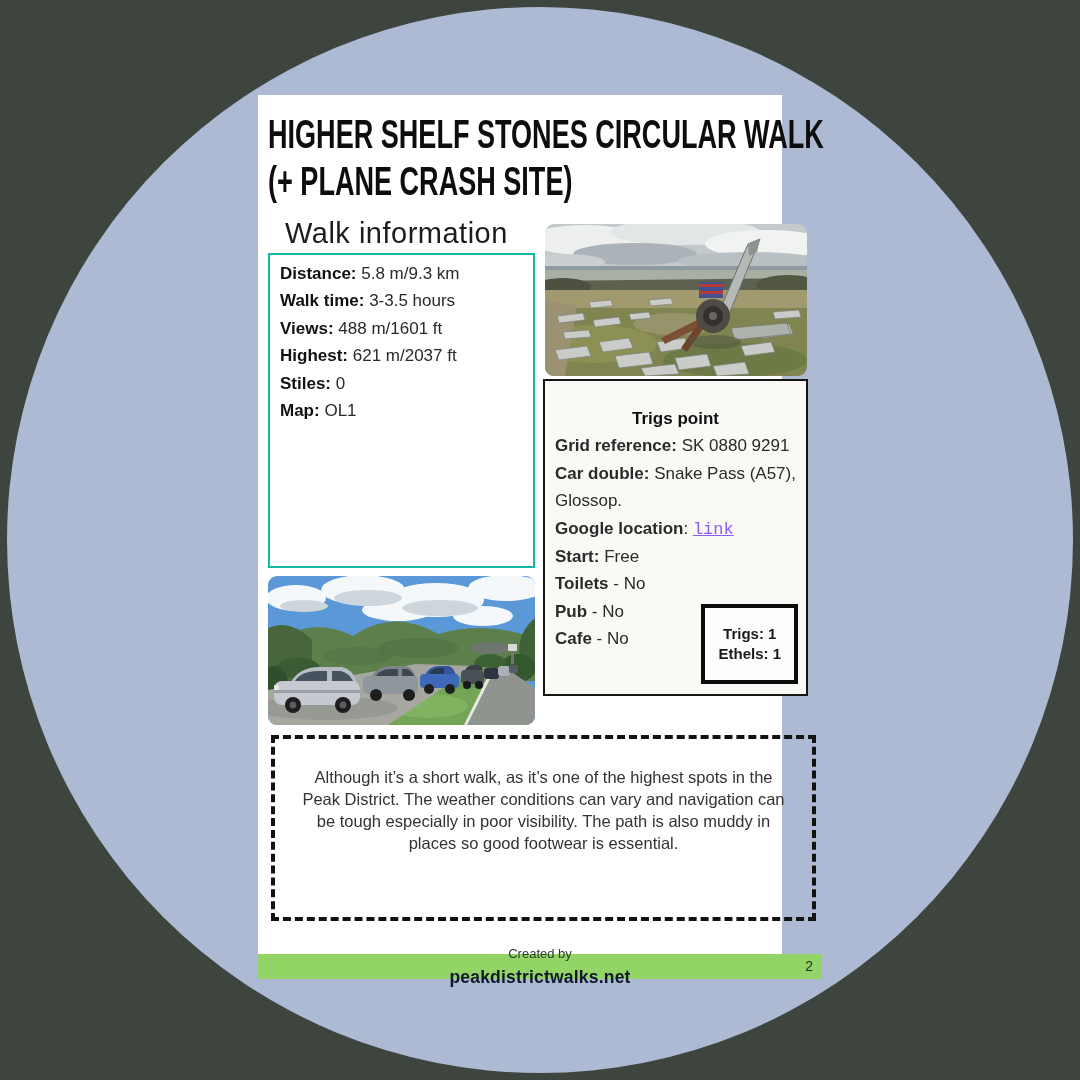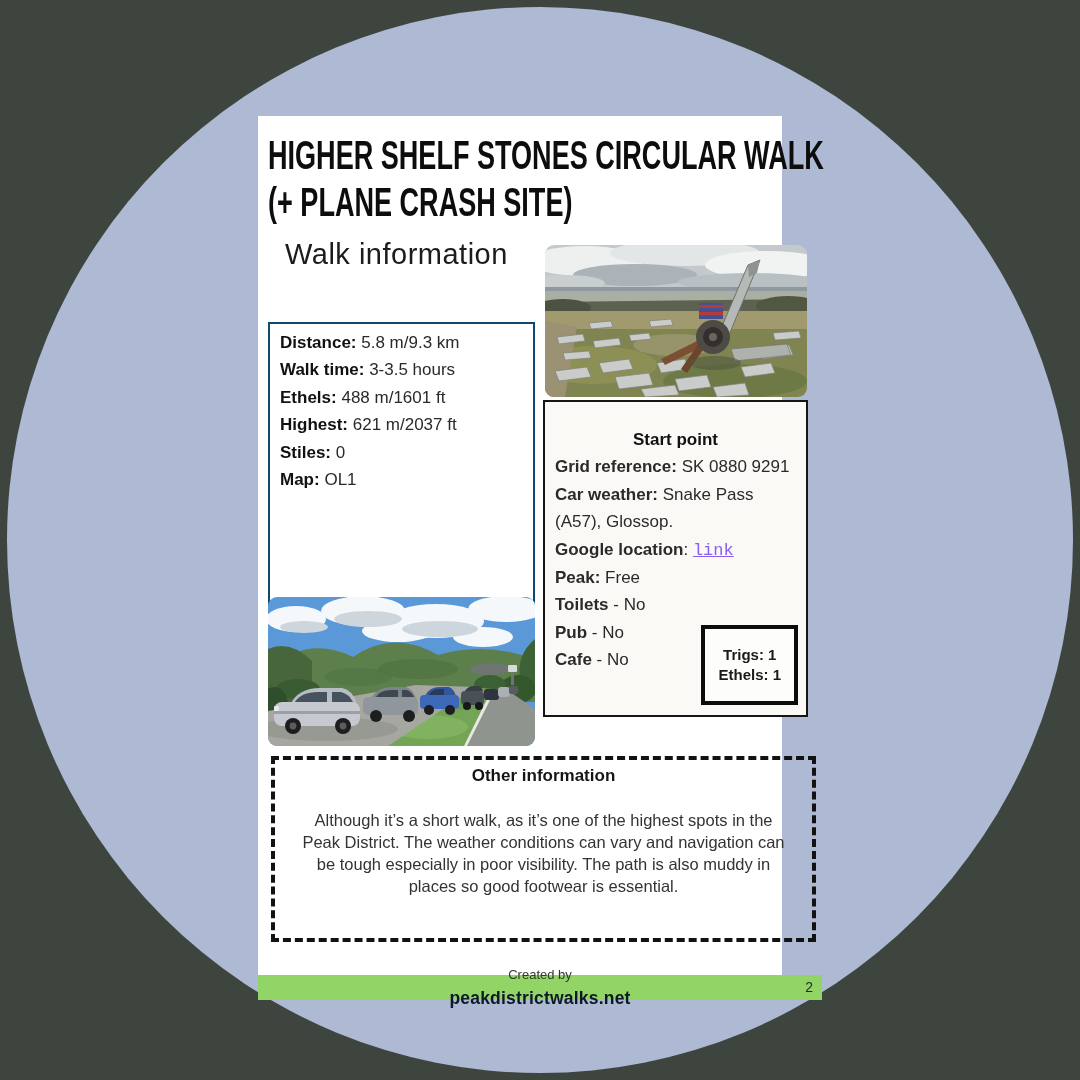--- a/index.html
+++ b/index.html
@@ -7,37 +7,37 @@
     width:1080px;height:1080px;position:relative;overflow:hidden;
     background:#3d453e;
     font-family:"Liberation Sans", sans-serif;
     color:#222;
   }
   .backdrop-circle{
     position:absolute;left:7px;top:7px;width:1066px;height:1066px;
     border-radius:50%;background:#aebad3;
   }
   .page{
-    position:absolute;left:258px;top:116px;width:524px;height:884px;
+    position:absolute;left:258px;top:95px;width:524px;height:884px;
     background:#ffffff;
   }
   .doc-title{
     position:absolute;left:10px;top:16px;
     font-weight:bold;font-size:41px;line-height:47px;color:#0d0d0d;
     transform:scaleX(0.66);transform-origin:0 0;white-space:nowrap;
     letter-spacing:0px;
   }
   .section-heading{
     position:absolute;left:19px;top:122px;
     font-size:29px;color:#1c1c1c;letter-spacing:0.5px;margin-left:8px;
   }
   .walk-info-box{
     position:absolute;left:10px;top:158px;width:243px;height:301px;
-    border:2px solid #0c4a6e;padding:5px 10px;
-    font-size:17px;line-height:27.4px;color:#2a2a2a;margin-top:48px;
+    border:2px solid #14b8a6;padding:5px 10px;
+    font-size:17px;line-height:27.4px;color:#2a2a2a;
   }
   .info-row b{color:#111;}
   .start-box{
     position:absolute;left:285px;top:284px;width:241px;height:289px;
     border:2px solid #151515;background:#faf9f6;
     padding:24px 10px 0 10px;
     font-size:17px;line-height:27.4px;color:#2a2a2a;
   }
   .start-heading{text-align:center;font-weight:bold;color:#111;}
   .trigs-box{
@@ -83,21 +83,21 @@
   <div class="doc-title">
     <div>HIGHER SHELF STONES CIRCULAR WALK</div>
     <div>(+ PLANE CRASH SITE)</div>
   </div>
 
   <div class="section-heading">Walk information</div>
 
   <div class="walk-info-box">
     <span class="info-row"><b>Distance:</b> <span>5.8 m/9.3 km</span><br></span>
     <span class="info-row"><b>Walk time:</b> <span>3-3.5 hours</span><br></span>
-    <span class="info-row"><b>Ethels:</b> <span>488 m/1601 ft</span><br></span>
+    <span class="info-row"><b>Views:</b> <span>488 m/1601 ft</span><br></span>
     <span class="info-row"><b>Highest:</b> <span>621 m/2037 ft</span><br></span>
     <span class="info-row"><b>Stiles:</b> <span>0</span><br></span>
     <span class="info-row"><b>Map:</b> <span>OL1</span></span>
   </div>
 
   <div class="photo photo-crash">
     <svg width="262" height="152" viewBox="0 0 262 152" xmlns="http://www.w3.org/2000/svg">
       <rect width="262" height="152" fill="#c3c9cc"></rect>
       <ellipse cx="40" cy="16" rx="58" ry="15" fill="#eef0f0"></ellipse>
       <ellipse cx="140" cy="8" rx="75" ry="13" fill="#e2e6e7"></ellipse>
@@ -143,25 +143,25 @@
       <polygon points="160,102 142,128 136,124 154,98" fill="#6d452c"></polygon>
       <circle cx="168" cy="92" r="17" fill="#4e4a46"></circle>
       <circle cx="168" cy="92" r="10" fill="#332f2c"></circle>
       <circle cx="168" cy="92" r="4" fill="#6b655e"></circle>
       <polygon points="186,104 242,99 246,110 190,116" fill="#aeb2ad" stroke="#767973" stroke-width="0.8"></polygon>
       <ellipse cx="170" cy="118" rx="26" ry="7" fill="#4f5642" opacity="0.55"></ellipse>
     </svg>
   </div>
 
   <div class="start-box">
-    <div class="start-heading">Start point</div>
+    <div class="start-heading">Trigs point</div>
     <span><b>Grid reference:</b> <span>SK 0880 9291</span><br></span>
-    <span><b>Car weather:</b> <span>Snake Pass (A57), Glossop.</span><br></span>
+    <span><b>Car double:</b> <span>Snake Pass (A57), Glossop.</span><br></span>
     <span><b>Google location</b><span>:</span> <a class="loc-link">link</a><br></span>
-    <span><b>Peak:</b> <span>Free</span><br></span>
+    <span><b>Start:</b> <span>Free</span><br></span>
     <span><b>Toilets</b> <span>- No</span><br></span>
     <span><b>Pub</b> <span>- No</span><br></span>
     <span><b>Cafe</b> <span>- No</span></span>
     <div class="trigs-box">
       <div>Trigs: 1</div>
       <div>Ethels: 1</div>
     </div>
   </div>
 
   <div class="photo photo-cars">
@@ -226,21 +226,20 @@
         <circle cx="199" cy="109" r="4" fill="#17171a"></circle>
           <circle cx="211" cy="109" r="4" fill="#17171a"></circle>
         <rect x="216" y="92" width="15" height="11" rx="3" fill="#2e3440"></rect>
         <rect x="230" y="90" width="12" height="10" rx="3" fill="#aab0b4"></rect>
         <rect x="241" y="89" width="9" height="8" rx="2" fill="#565c63"></rect>
       </g>
     </svg>
   </div>
 
   <div class="other-box">
-    <div class="other-heading">Other information</div>
     <div class="para-gap"></div>
     <div>Although it’s a short walk, as it’s one of the highest spots in the Peak District. The weather conditions can vary and navigation can be tough especially in poor visibility. The path is also muddy in places so good footwear is essential.</div>
   </div>
 
   <div class="footer-bar">
     <span class="created-by">Created by</span>
     <span class="site-name">peakdistrictwalks.net</span>
     <span class="page-number">2</span>
   </div>
 

